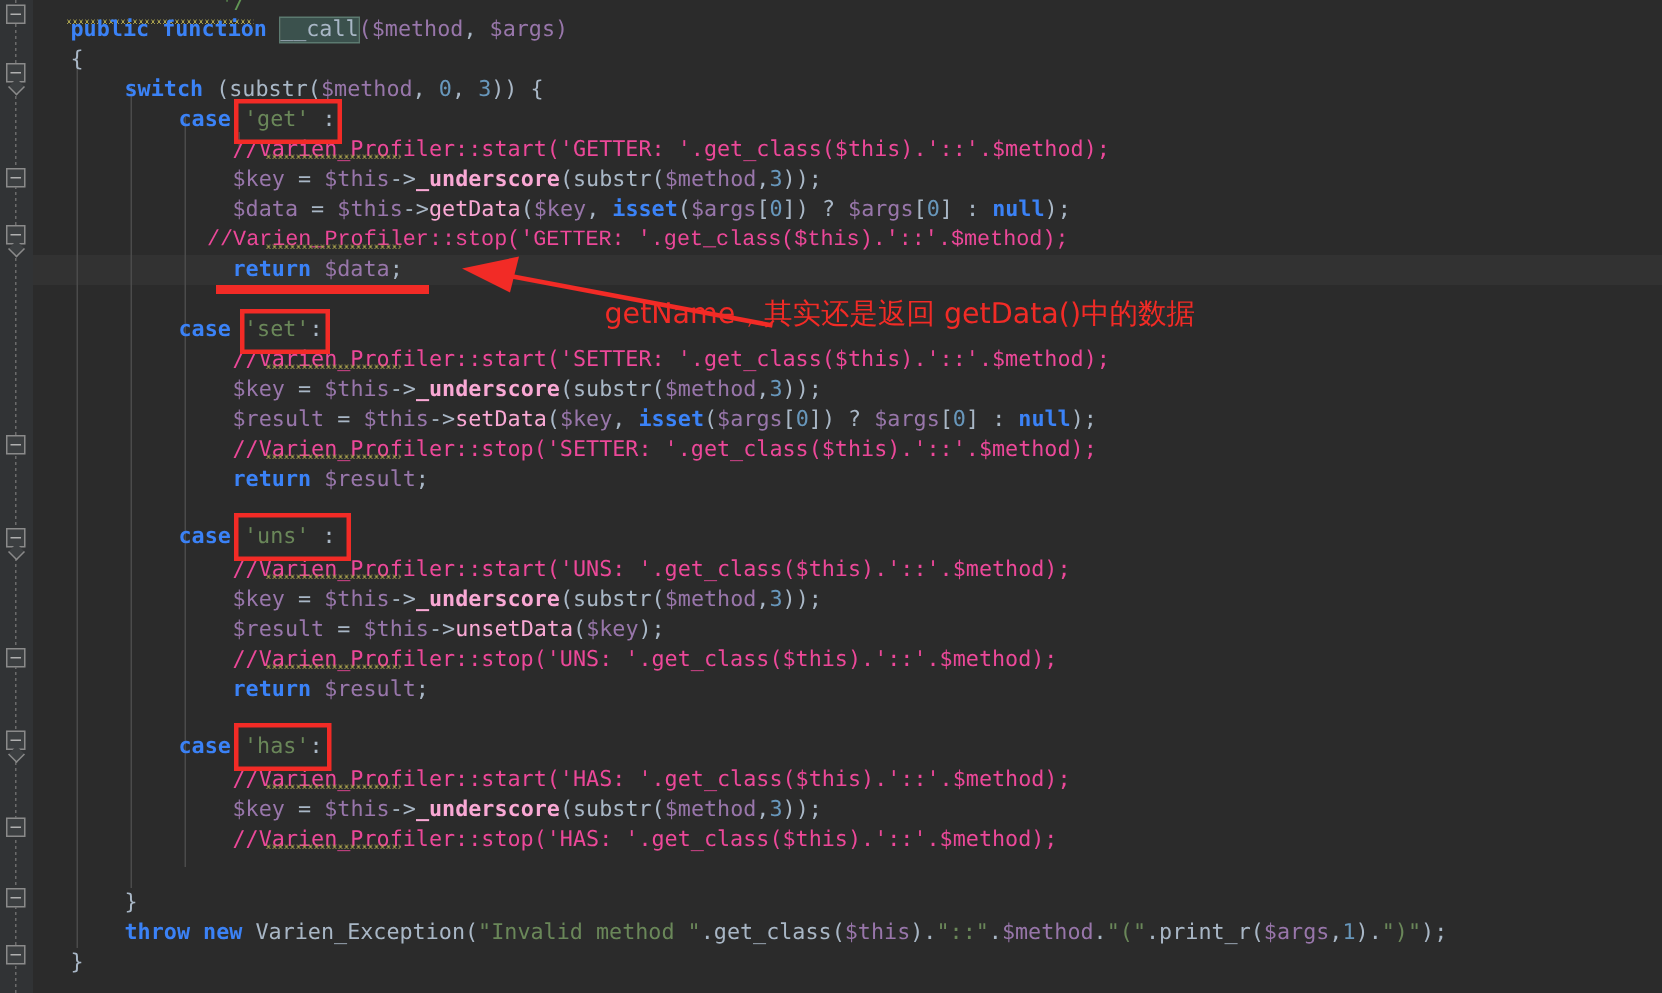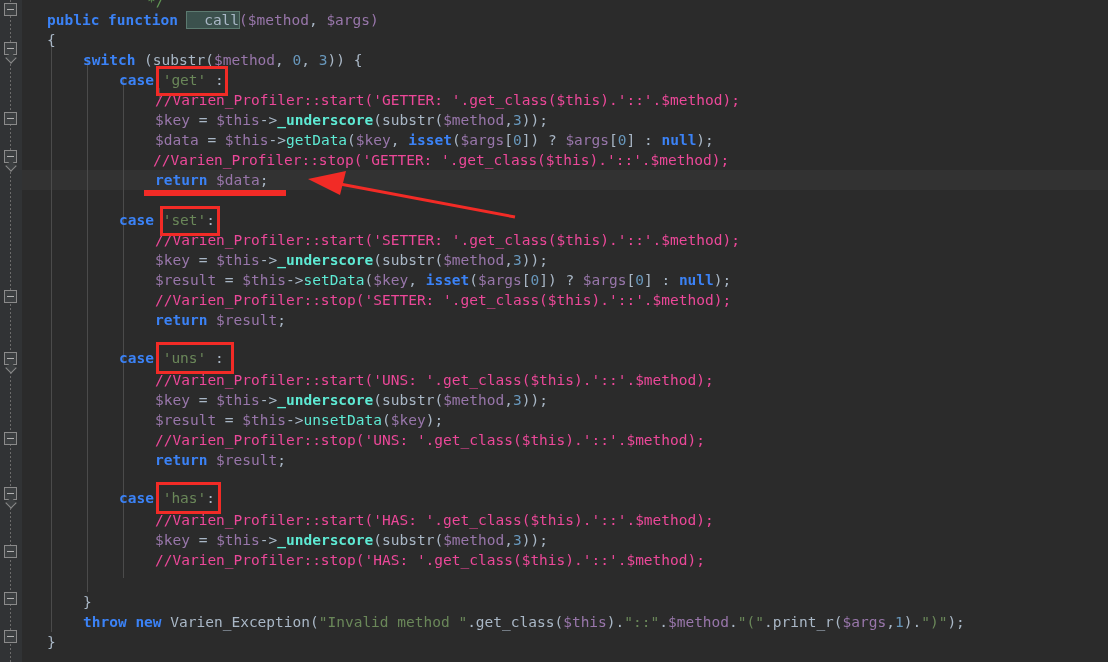--- a/index.html
+++ b/index.html
@@ -92,21 +92,21 @@
 
   
   .indent-guide {
     position: absolute;
     width: 1px;
     background: #4b4b4b;
   }
 
   
   .kw   { color: #3b82f6; font-weight: bold; }
-  .fn   { color: #5eead4; }
+  .fn   { color: #f9a8d4; }
   .var  { color: #9876aa; }
   .str  { color: #6a8759; }
   .cmt  { color: #ec4899; }
   .num  { color: #6897bb; }
   .pln  { color: #a9b7c6; }
   .cls  { color: #a9b7c6; }
   .op   { color: #a9b7c6; }
   .b    { font-weight: bold; }
 
   
@@ -197,21 +197,21 @@
     <div class="line" style="top:50px; left:61px;"><span class="kw">switch </span><span class="pln">(</span><span class="pln">substr</span><span class="pln">(</span><span class="var">$method</span><span class="pln">, </span><span class="num">0</span><span class="pln">, </span><span class="num">3</span><span class="pln">)) {</span></div>
 
     <div class="line" style="top:70px; left:97px;"><span class="kw">case </span><span class="str">'get' </span><span class="pln">:</span></div>
     <div class="line cmt" style="top:90px; left:133px;">//Varien_Profiler::start('GETTER: '.get_class($this).'::'.$method);</div>
     <div class="squiggle" style="left:155px; top:103px; width:90px;"></div>
 
     <div class="line" style="top:110px; left:133px;"><span class="var">$key</span><span class="pln"> = </span><span class="var">$this</span><span class="op">-&gt;</span><span class="fn b">_underscore</span><span class="pln">(substr(</span><span class="var">$method</span><span class="pln">,</span><span class="num">3</span><span class="pln">));</span></div>
 
     <div class="line" style="top:130px; left:133px;"><span class="var">$data</span><span class="pln"> = </span><span class="var">$this</span><span class="op">-&gt;</span><span class="fn">getData</span><span class="pln">(</span><span class="var">$key</span><span class="pln">, </span><span class="kw">isset</span><span class="pln">(</span><span class="var">$args</span><span class="pln">[</span><span class="num">0</span><span class="pln">]) ? </span><span class="var">$args</span><span class="pln">[</span><span class="num">0</span><span class="pln">] : </span><span class="kw">null</span><span class="pln">);</span></div>
 
-    <div class="line cmt" style="top:150px; left:131px;">//Varien_Profiler::stop('GETTER: '.get_class($this).'::'.$method);</div>
+    <div class="line cmt" style="top:150px; left:116px;font-family:Liberation Mono, monospace;">//Varien_Profiler::stop('GETTER: '.get_class($this).'::'.$method);</div>
     <div class="squiggle" style="left:155px; top:163px; width:90px;"></div>
 
     <div class="line" style="top:170px; left:133px;"><span class="kw">return </span><span class="var">$data</span><span class="pln">;</span></div>
 
     <div class="line" style="top:210px; left:97px;"><span class="kw">case </span><span class="str">'set'</span><span class="pln">:</span></div>
     <div class="line cmt" style="top:230px; left:133px;">//Varien_Profiler::start('SETTER: '.get_class($this).'::'.$method);</div>
     <div class="squiggle" style="left:155px; top:243px; width:90px;"></div>
 
     <div class="line" style="top:250px; left:133px;"><span class="var">$key</span><span class="pln"> = </span><span class="var">$this</span><span class="op">-&gt;</span><span class="fn b">_underscore</span><span class="pln">(substr(</span><span class="var">$method</span><span class="pln">,</span><span class="num">3</span><span class="pln">));</span></div>
 
@@ -258,14 +258,15 @@
   <div class="red-box" style="left:156px; top:342px; width:78px; height:32px;"></div>
   <div class="red-box" style="left:156px; top:482px; width:65px; height:32px;"></div>
 
   <div class="red-underline" style="left:144px; top:190px; width:142px;"></div>
 
   <svg id="ann-arrow" width="220" height="60" style="left:300px; top:165px;" viewBox="0 0 220 60">
     <line x1="215" y1="52" x2="40" y2="19" stroke="#f22b26" stroke-width="3"></line>
     <polygon points="8,14 46,6 40,30" fill="#f22b26"></polygon>
   </svg>
 
+  <div id="ann-text" style="left:403px; top:196px;">getName，其实还是返回 getData()中的数据</div>
 
 </div>
 
 </body></html>

